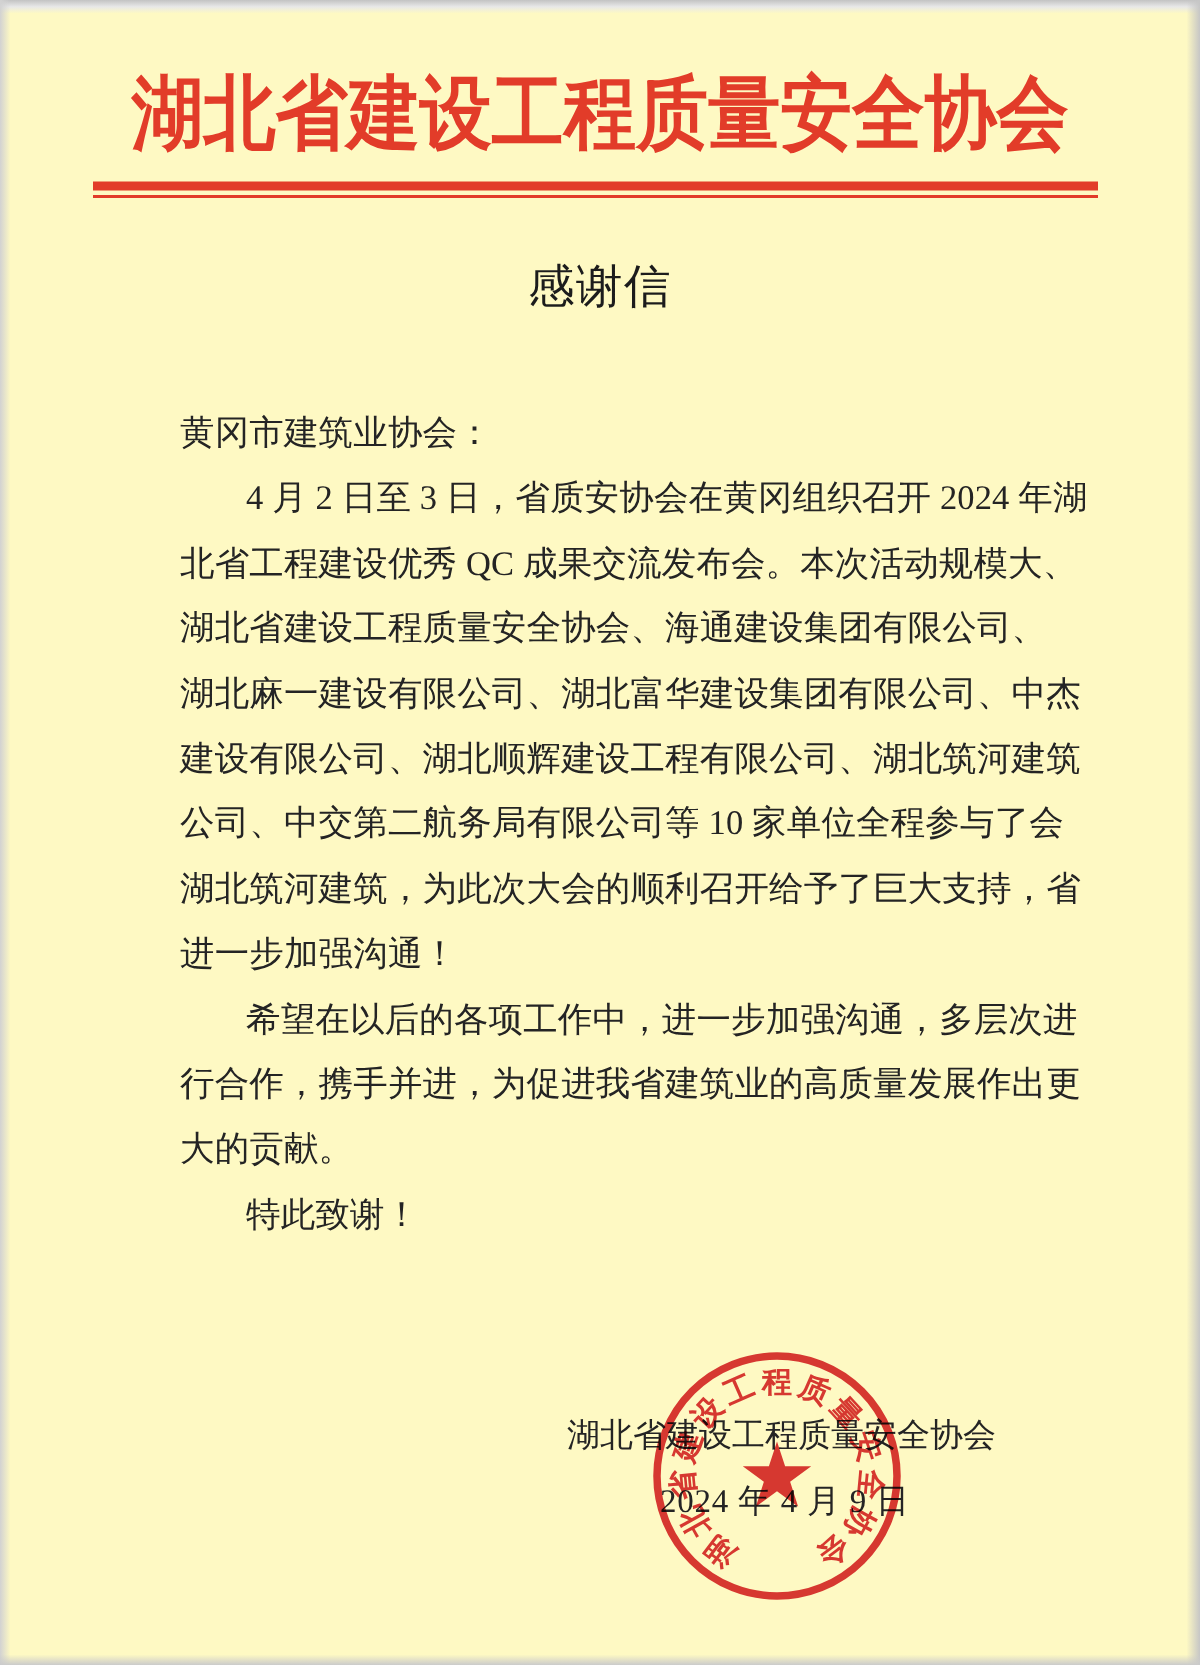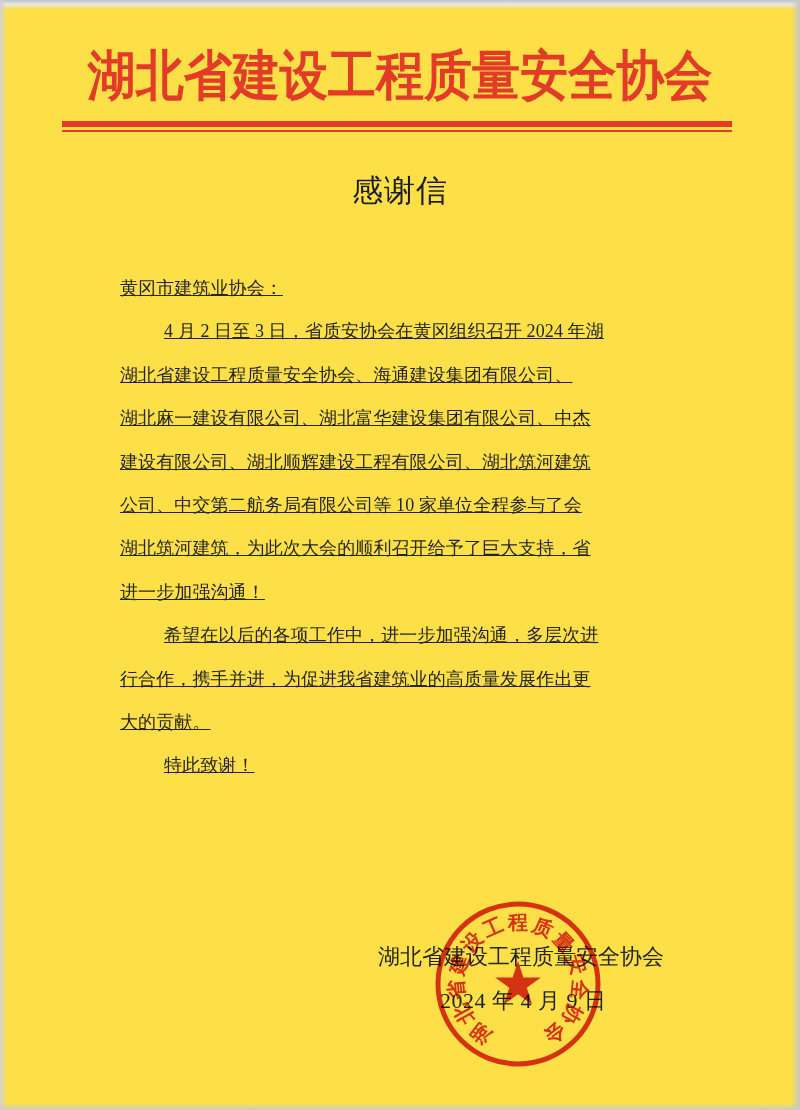--- a/index.html
+++ b/index.html
@@ -3,21 +3,21 @@
 <meta charset="utf-8">
 <style>
   :root{
     --accent:#e23c29;
     --stamp:#d4282e;
     --ink:#242424;
   }
   *{margin:0;padding:0;box-sizing:border-box;}
   html,body{width:800px;height:1110px;background:#fff;overflow:hidden;}
   body{font-family:"Liberation Serif","DejaVu Serif",serif;color:var(--ink);}
-  .page{position:relative;width:800px;height:1110px;background:#fde047;}
+  .page{position:relative;width:800px;height:1110px;background:#fef9c3;}
 
   
   .edge{position:absolute;pointer-events:none;}
   .edge-top{top:0;left:0;right:0;height:9px;background:linear-gradient(180deg,#c3c3c3 0%,#e8e8e8 50%,rgba(255,255,255,0) 100%);}
   .edge-left{top:0;left:0;bottom:0;width:7px;background:linear-gradient(90deg,#d2d2d2 0%,rgba(255,255,255,0) 100%);}
   .edge-right{top:0;right:0;bottom:0;width:9px;background:linear-gradient(270deg,#c6c6c6 0%,rgba(255,255,255,0) 100%);}
   .edge-bottom{left:0;right:0;bottom:0;height:7px;background:linear-gradient(0deg,#cbcbcb 0%,rgba(255,255,255,0) 100%);}
 
   
   .letterhead{position:absolute;top:44px;left:0;width:800px;text-align:center;
@@ -26,21 +26,21 @@
   .rule{position:absolute;left:62px;width:670px;background:var(--accent);}
   .rule-thick{top:121px;height:6px;}
   .rule-thin{top:130px;height:2px;}
 
   
   .letter-title{position:absolute;top:170px;left:0;width:800px;text-align:center;
     font-size:31px;font-weight:normal;color:#1c1c1c;letter-spacing:1px;}
 
   
   .letter-body{position:absolute;top:267px;left:120px;width:586px;
-    font-size:18px;line-height:43.4px;color:var(--ink);text-decoration:underline;}
+    font-size:23px;line-height:43.4px;color:var(--ink);}
   .letter-line{white-space:nowrap;letter-spacing:0.1px;}
   .letter-line.indent{text-indent:44px;}
 
   
   .signature{position:absolute;top:942px;left:378px;font-size:22px;white-space:nowrap;color:var(--ink);}
   .letter-date{position:absolute;top:986px;left:440px;font-size:22px;white-space:nowrap;letter-spacing:0.5px;color:var(--ink);}
 
   
   .stamp{position:absolute;left:423px;top:889px;width:190px;height:190px;
     mix-blend-mode:multiply;opacity:0.92;}
@@ -65,20 +65,21 @@
   </div>
   <div class="rule rule-thick"></div>
   <div class="rule rule-thin"></div>
 
   <div class="letter-title">感谢信</div>
 
   <div class="letter-body">
     <div class="letter-line">黄冈市建筑业协会：</div>
 
   <div class="letter-line indent">4 月 2 日至 3 日，省质安协会在黄冈组织召开 2024 年湖</div>
+      <div class="letter-line">北省工程建设优秀 QC 成果交流发布会。本次活动规模大、</div>
       <div class="letter-line">湖北省建设工程质量安全协会、海通建设集团有限公司、</div>
       <div class="letter-line">湖北麻一建设有限公司、湖北富华建设集团有限公司、中杰</div>
       <div class="letter-line">建设有限公司、湖北顺辉建设工程有限公司、湖北筑河建筑</div>
       <div class="letter-line">公司、中交第二航务局有限公司等 10 家单位全程参与了会</div>
       <div class="letter-line">湖北筑河建筑，为此次大会的顺利召开给予了巨大支持，省</div>
       <div class="letter-line">进一步加强沟通！</div>
       <div class="letter-line indent">希望在以后的各项工作中，进一步加强沟通，多层次进</div>
       <div class="letter-line">行合作，携手并进，为促进我省建筑业的高质量发展作出更</div>
       <div class="letter-line">大的贡献。</div>
       <div class="letter-line indent">特此致谢！</div>

